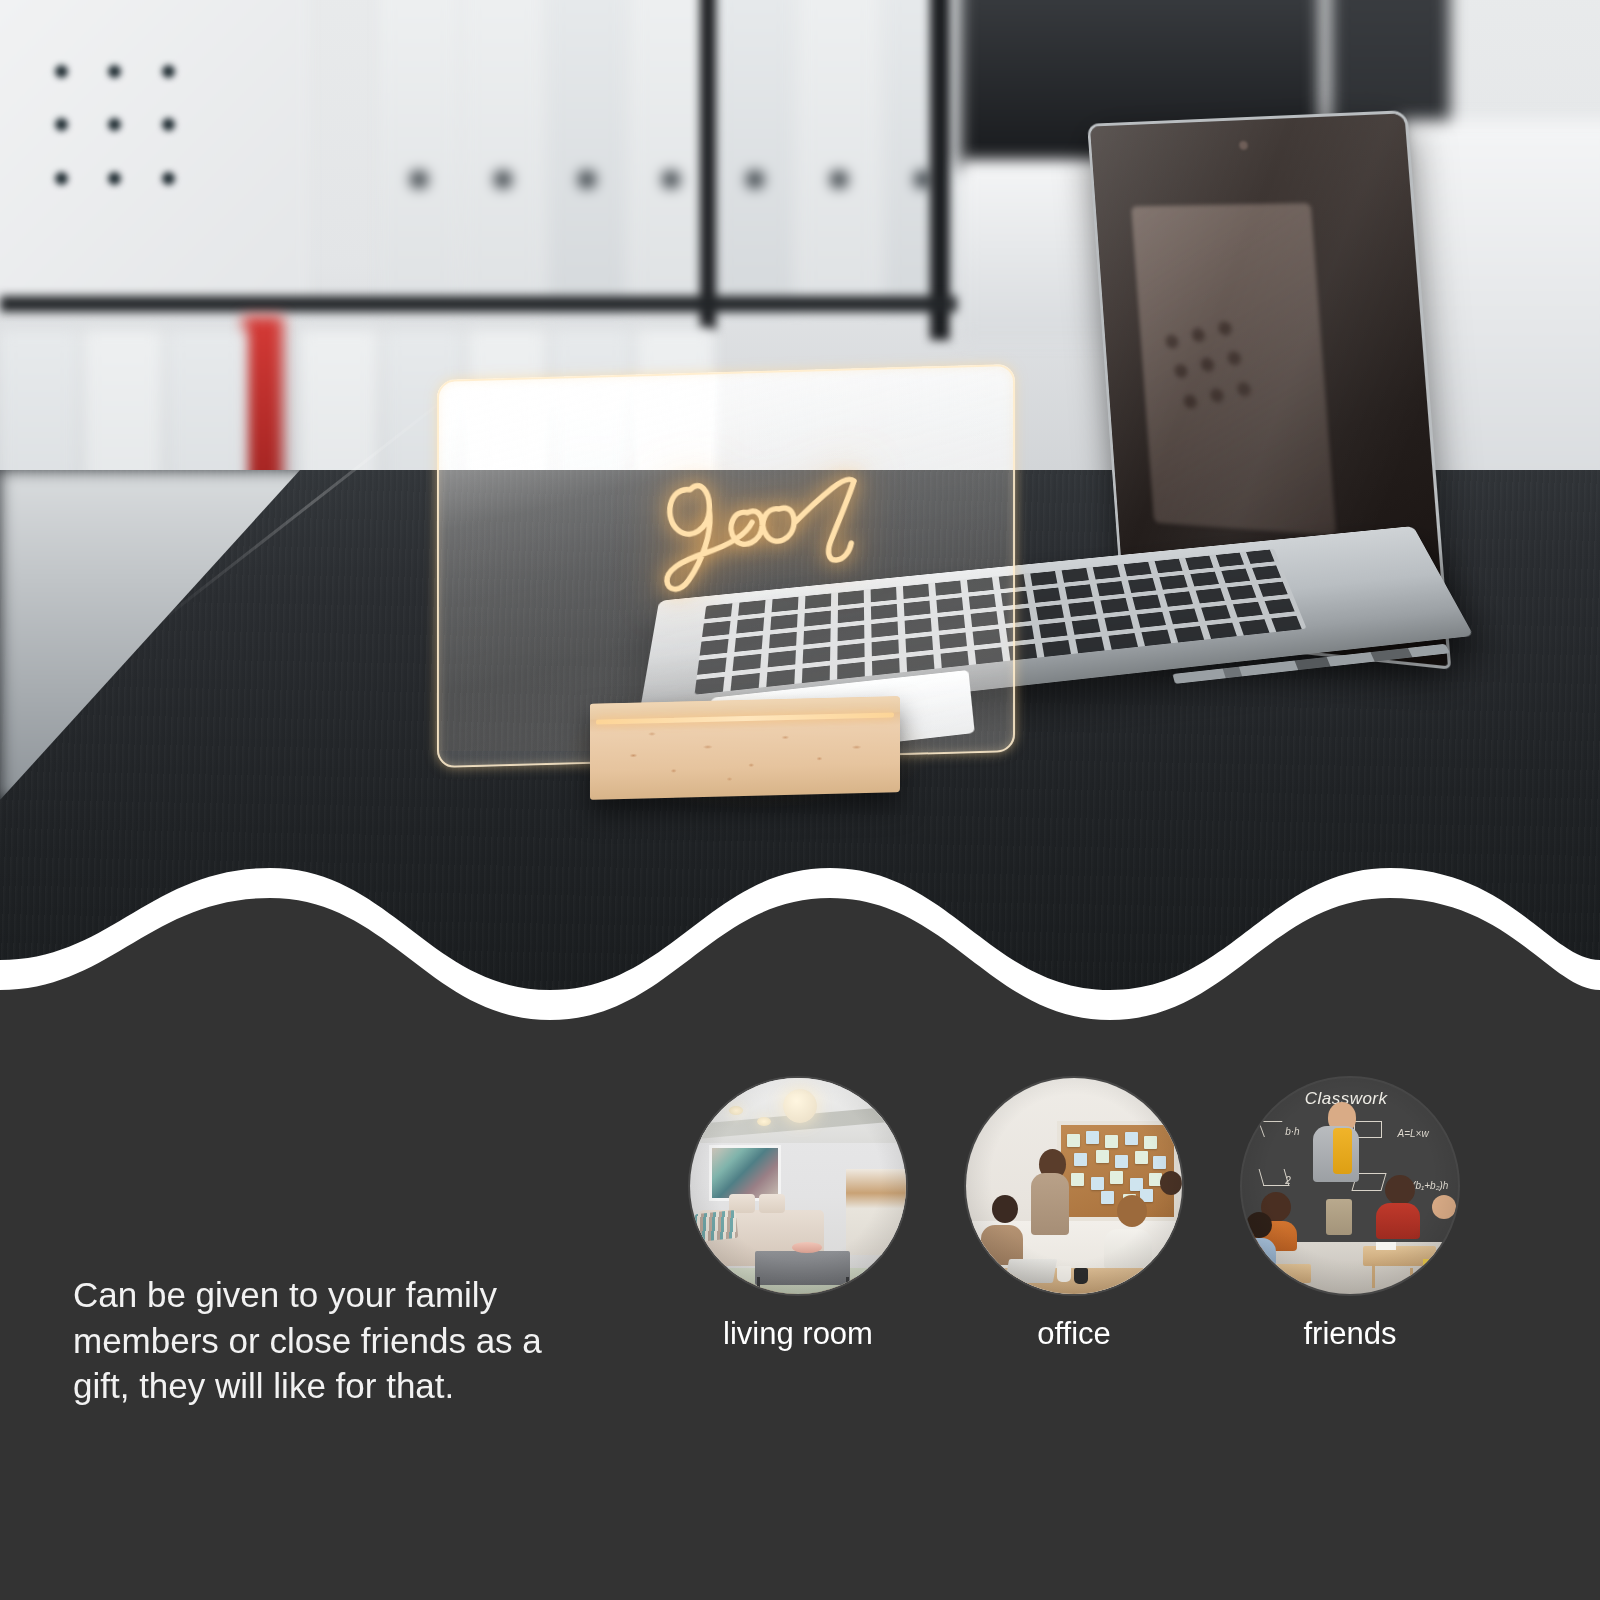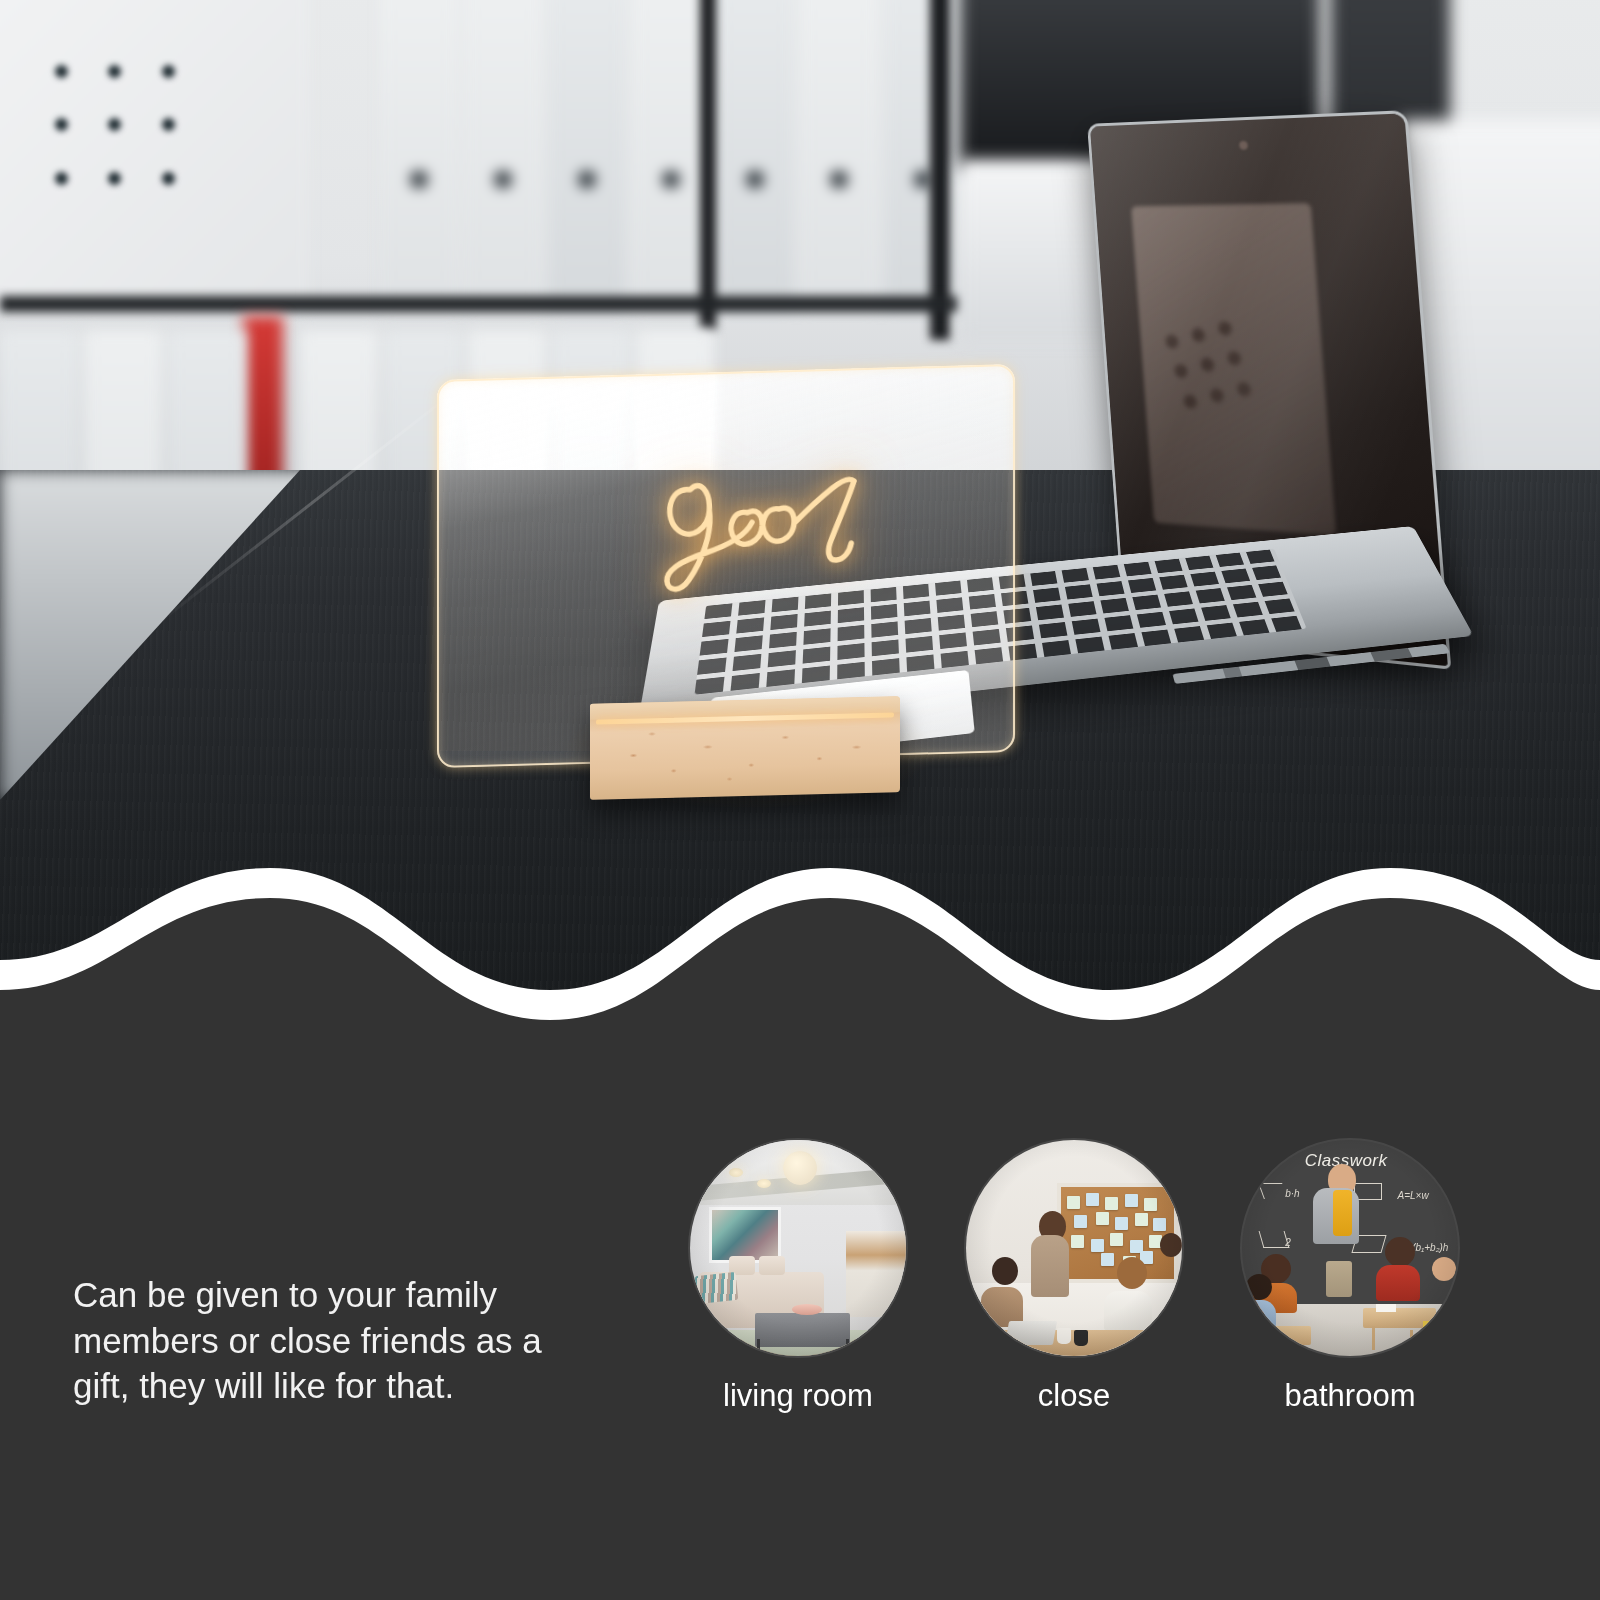--- a/index.html
+++ b/index.html
@@ -187,21 +187,21 @@
 
   #apps-title {
     position:absolute; left:72px; top:1160px;
     font-size:62px; font-weight:bold; color:#ffffff; letter-spacing:.5px;
   }
   #apps-body {
     position:absolute; left:73px; top:1272px; width:530px;
     font-size:35px; line-height:1.30; color:#f2f2f2; font-weight:400;
   }
 
-  .thumbs { position:absolute; left:690px; top:1140px; width:850px; height:260px; }
+  .thumbs { position:absolute; left:690px; top:1078px; width:850px; height:260px; }
   .thumb-wrap { position:absolute; top:0; width:216px; }
   .circle {
     width:216px; height:216px; border-radius:50%; overflow:hidden; position:relative;
     background:#444; box-shadow:0 0 0 2px rgba(255,255,255,.10);
   }
   .cap {
     position:absolute; top:238px; left:50%; transform:translateX(-50%);
     white-space:nowrap; font-size:31px; color:#ffffff; font-weight:400;
   }
   .scene { position:absolute; inset:0; }
@@ -454,21 +454,21 @@
           <div class="p-body" style="left:64%; top:70%; width:48px; height:40px; background:linear-gradient(180deg,#f3f1ec,#e2dfd8);"></div>
 
           <div class="p-head" style="left:90%; top:43%; width:22px; height:24px; background:#4a3326;"></div>
           <div class="of-table"></div>
           <div class="of-laptop"></div>
           <div class="of-cup" style="left:50%; top:88%; background:#2c2c2c;"></div>
           <div class="of-cup" style="left:42%; top:87%; background:#efece6;"></div>
           <div class="vign"></div>
         </div>
       </div>
-      <div class="cap">close</div>
+      <div class="cap">office</div>
     </div>
 
     <div class="thumb-wrap" style="left:552px;">
       <div class="circle">
         <div class="scene">
           <div class="cl-board2"></div>
           <div class="cl-title">Classwork</div>
           <div class="cl-rect" style="left:52%; top:20%; width:28px; height:17px;"></div>
           <div class="cl-eq" style="left:72%; top:23%;">A=L×w</div>
           <div class="cl-rect" style="left:52%; top:44%; width:30px; height:18px; transform:skewX(-16deg);"></div>
@@ -493,17 +493,17 @@
           <div class="p-head" style="left:88%; top:54%; width:24px; height:24px; background:#d9ab86;"></div>
           <div class="cl-desk" style="left:56%; top:78%; width:34%; height:9%;"></div>
           <div class="cl-desk" style="left:2%; top:86%; width:30%; height:9%;"></div>
           <div class="cl-paper" style="left:62%; top:76%; width:20px; height:8px;"></div>
           <div class="cl-paper" style="left:84%; top:84%; width:18px; height:7px; background:#e8c84a;"></div>
           <div class="cl-chairleg" style="left:60%; top:86%; height:24px;"></div>
           <div class="cl-chairleg" style="left:78%; top:88%; height:22px;"></div>
           <div class="vign"></div>
         </div>
       </div>
-      <div class="cap">bathroom</div>
+      <div class="cap">friends</div>
     </div>
 
   </div>
 </div>
 
 </body></html>

